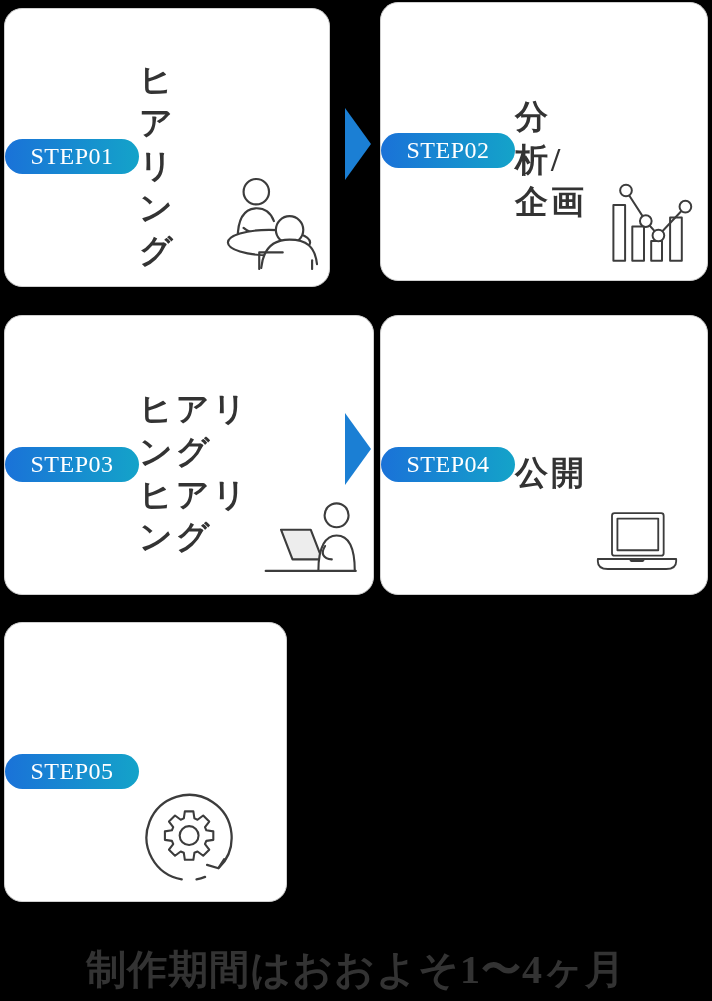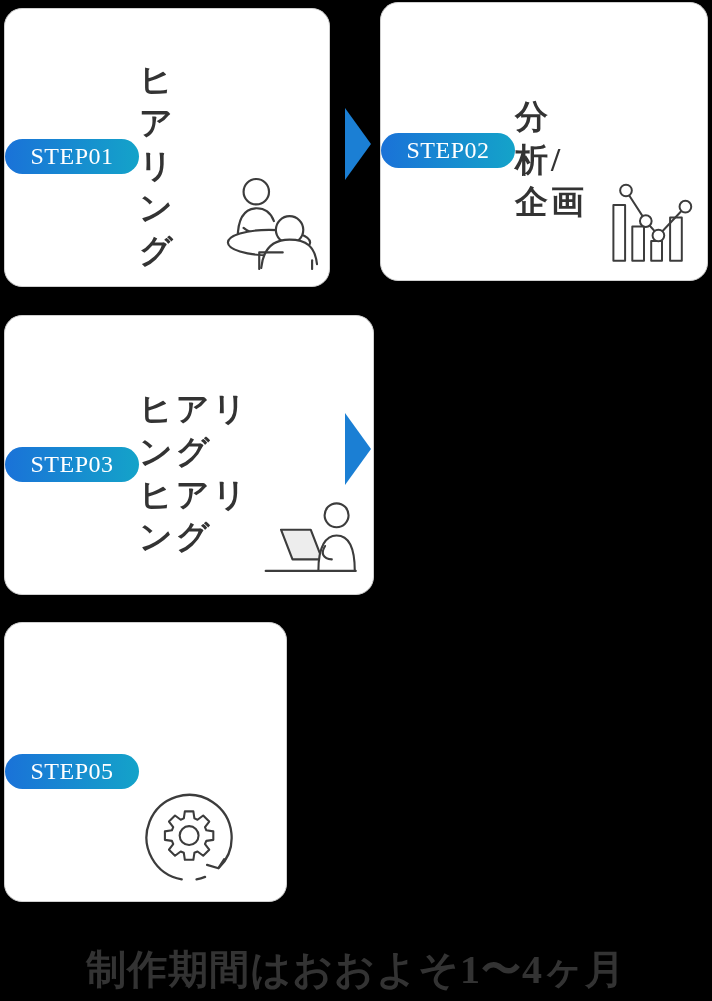--- a/index.html
+++ b/index.html
@@ -129,20 +129,36 @@
         <path class="ic ic--fillwhite" d="M 63,83 C 63,57 71,46 82,46 C 94,46 101,57 101,83"></path>
         <path class="ic" d="M 70,57 C 65,65 68,70 77,71"></path>
         <circle class="ic ic--fillwhite" cx="82" cy="25" r="12.5"></circle>
         <path class="ic" d="M 8,83 H 102"></path>
       </svg>
     </div>
   </section>
 
   <div class="arrow arrow--2"></div>
 
+  <section class="card card--4">
+    <div class="badge">
+      <span>STEP04</span>
+    </div>
+    <h3 class="title">
+      <span class="line">公開</span>
+    </h3>
+    <div class="icon-area">
+      <svg width="100" height="68" viewBox="0 0 120 80">
+        <rect class="ic" x="30" y="3" width="62" height="51" rx="3"></rect>
+        <rect class="ic" x="36.5" y="9.5" width="49" height="38"></rect>
+        <path class="ic ic--fillwhite" d="M 13,58 H 107 V 61 C 107,67 102,70 95,70 H 25 C 18,70 13,67 13,61 Z"></path>
+        <rect class="ic--solid" x="51" y="57" width="18" height="4.5" rx="2.2"></rect>
+      </svg>
+    </div>
+  </section>
 
   <section class="card card--5">
     <div class="badge">
       <span>STEP05</span>
     </div>
     <div class="icon-area">
       <svg width="104" height="95" viewBox="0 0 110 100">
         <path class="ic" style="stroke-width:2.4" d="M 45.2,94.3 A 45,45 0 1 1 84.8,81.8"></path>
         <path class="ic" style="stroke-width:2.4" d="M 69.9,91.7 A 45,45 0 0 1 60.8,94.3"></path>
         <polyline class="ic" style="stroke-width:2.4" points="90,73 84,82.5 72,79"></polyline>

